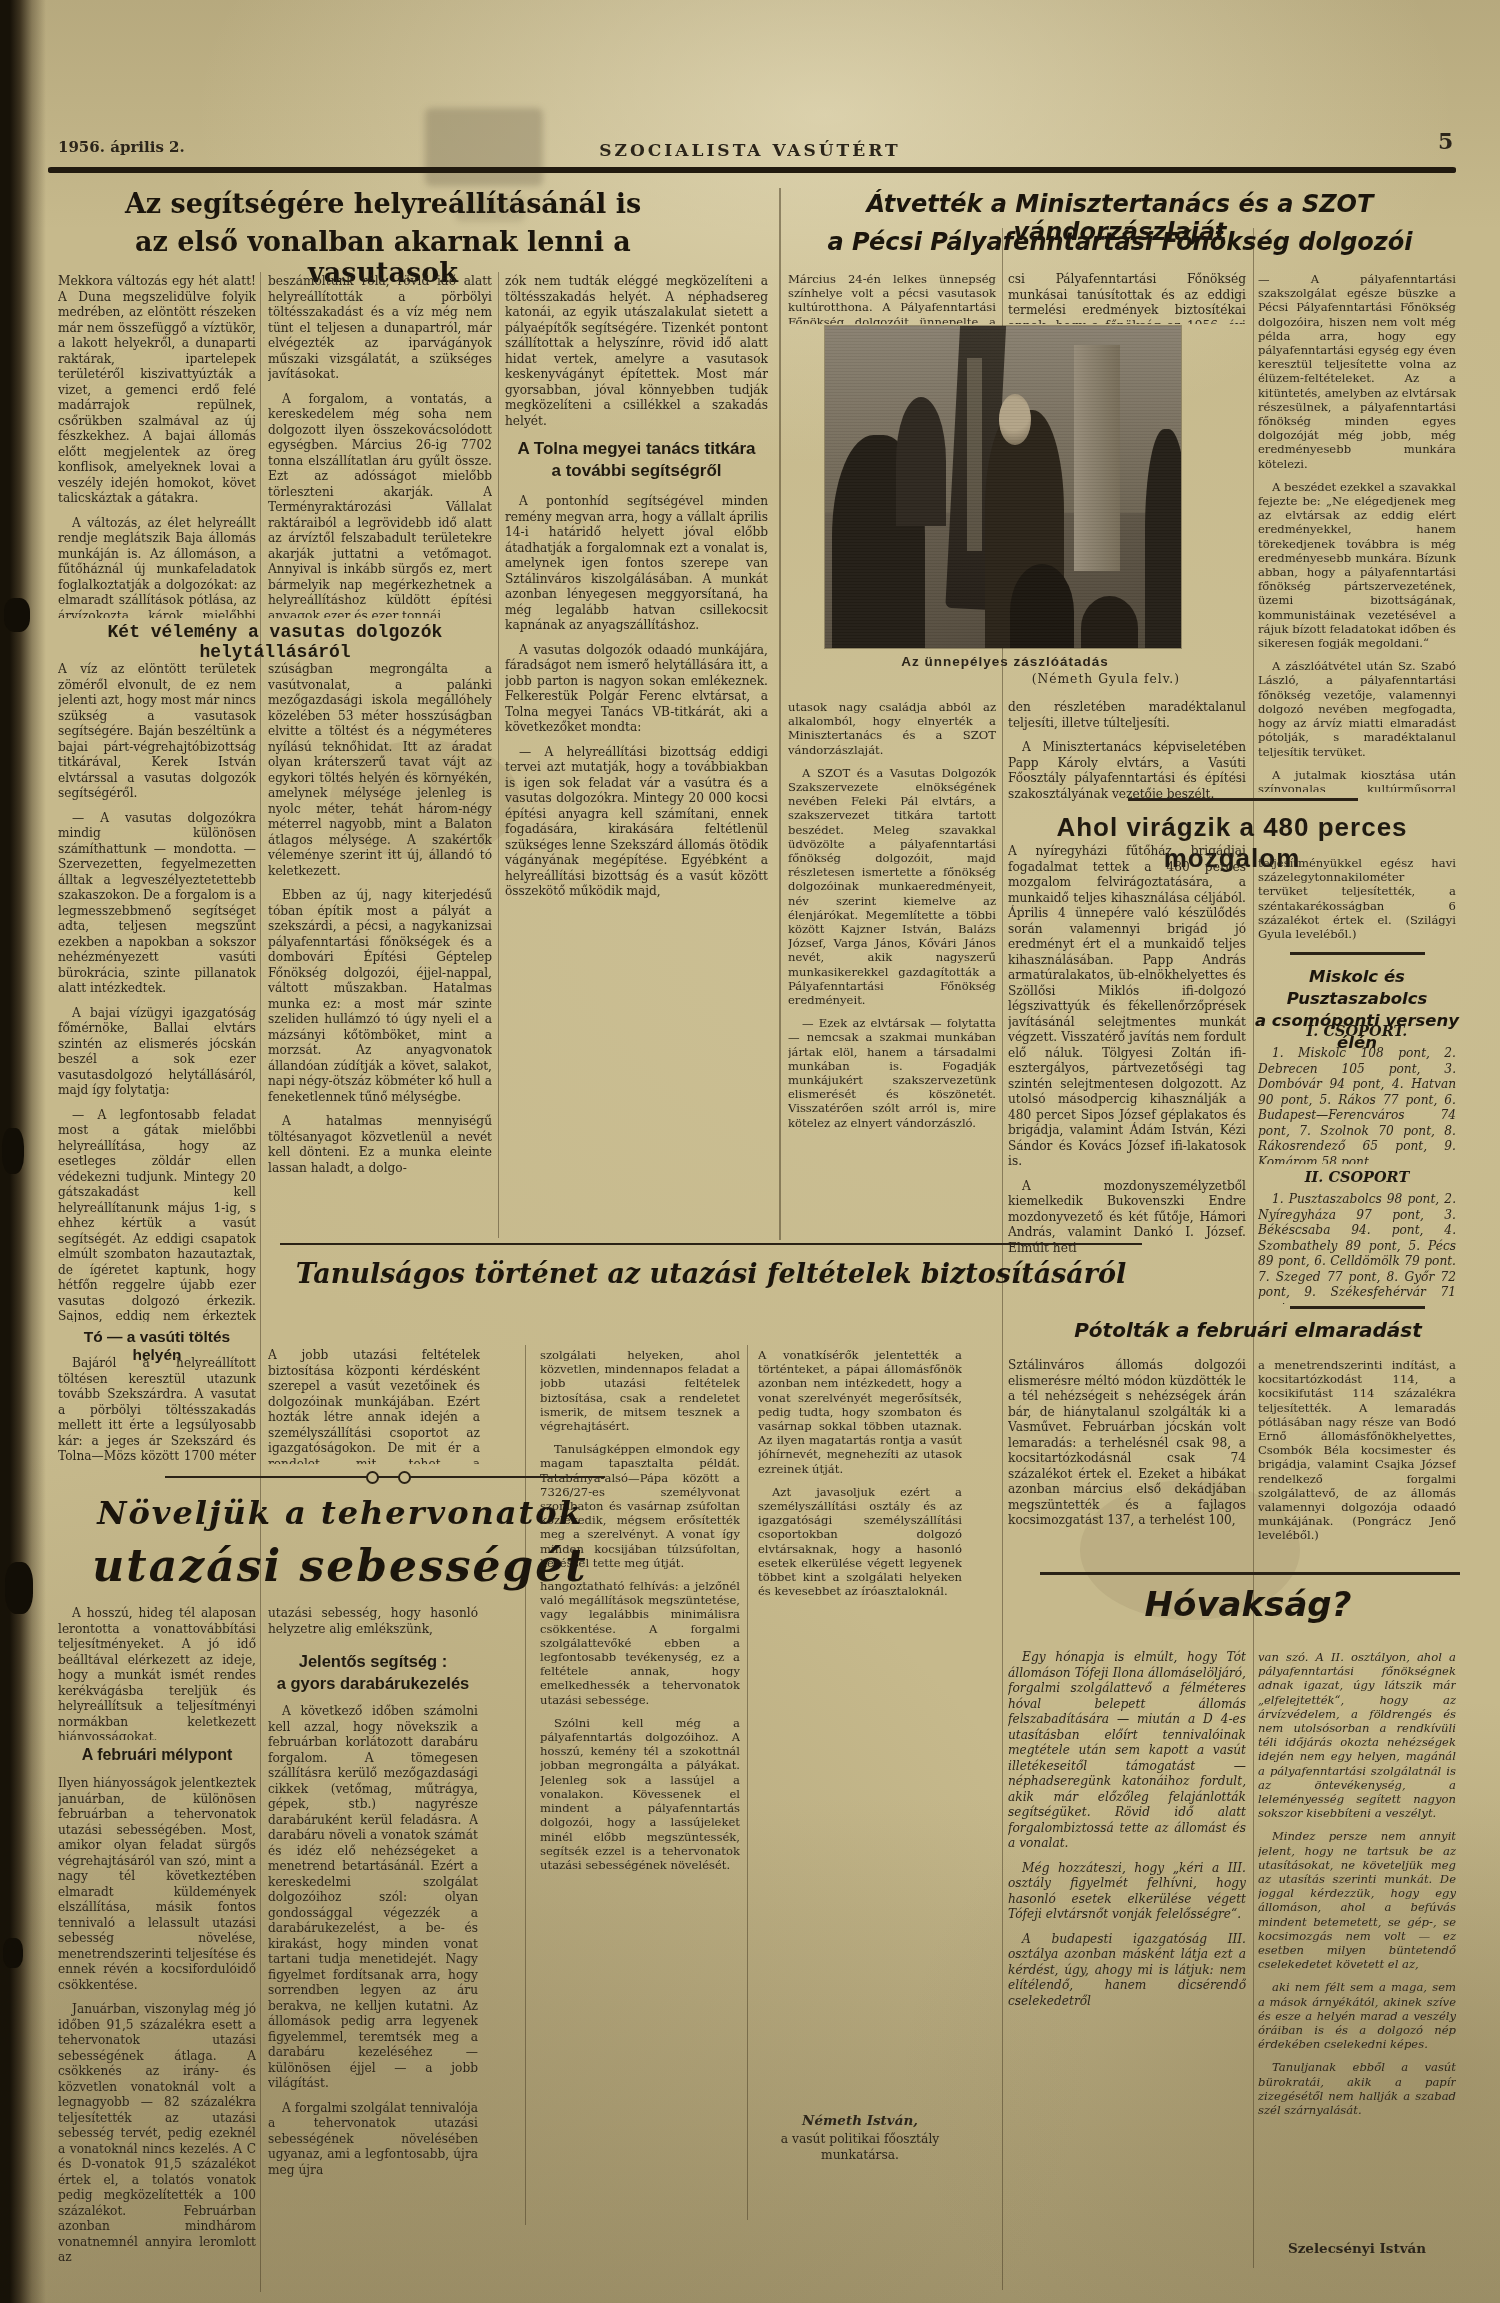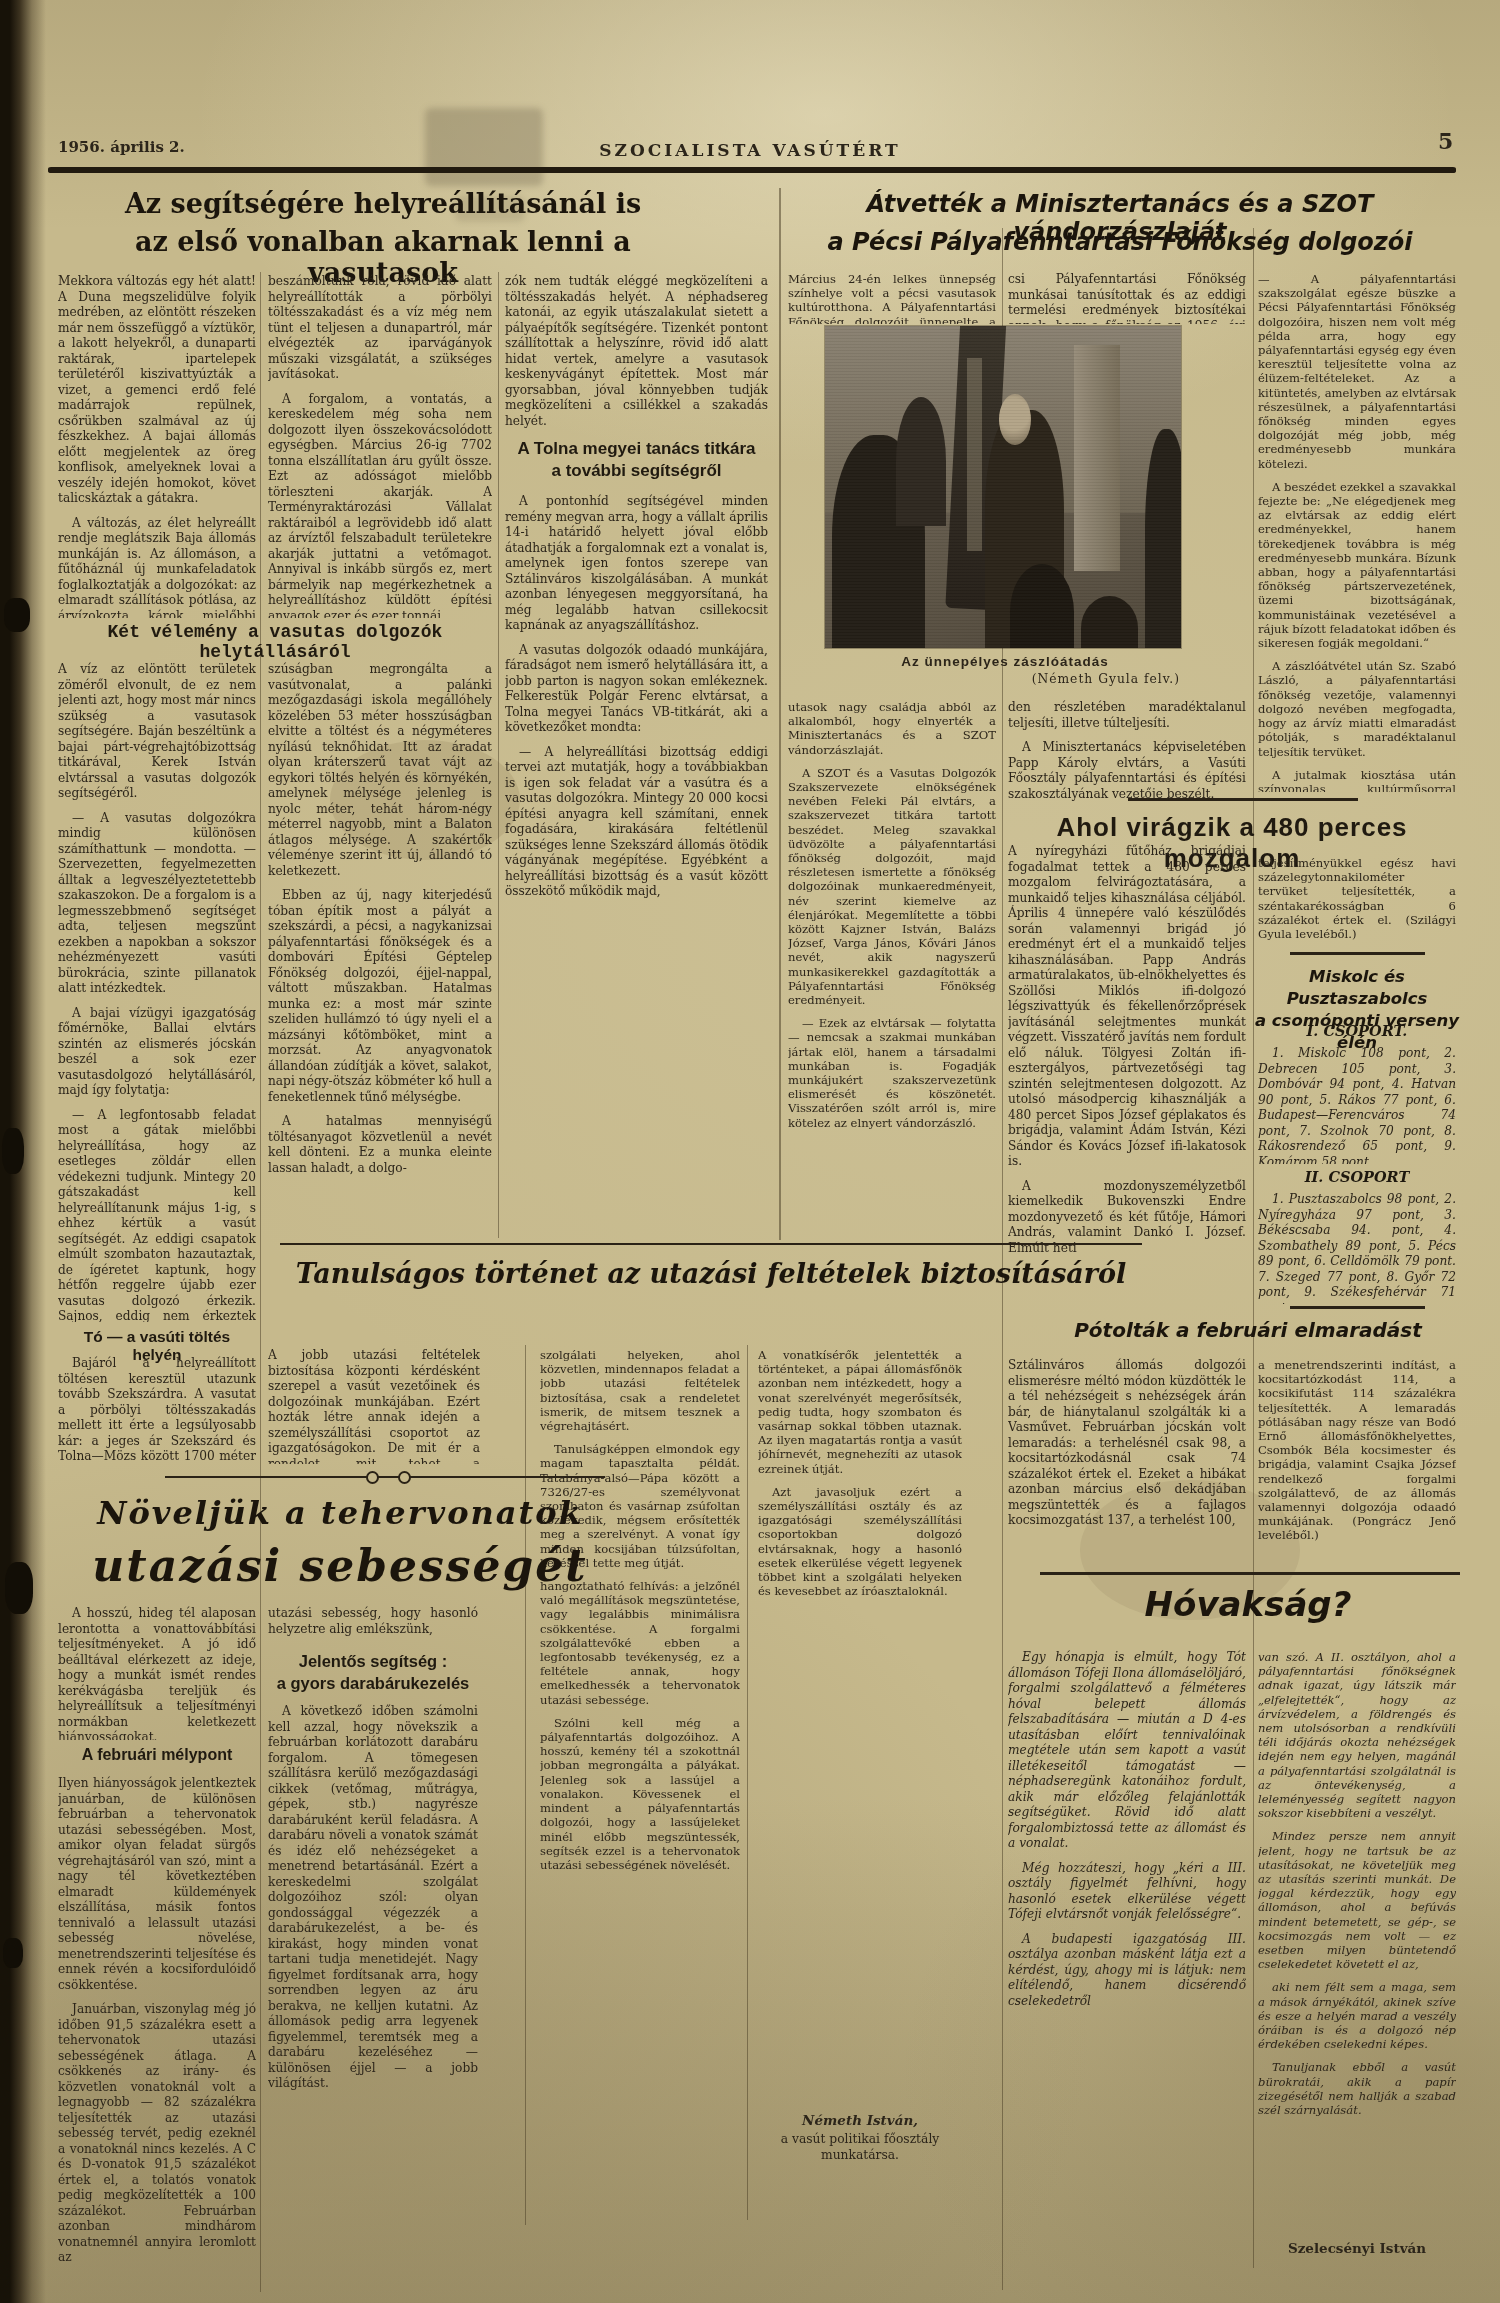--- a/index.html
+++ b/index.html
@@ -247,15 +247,16 @@
   </div>
   <div class="abs col" style="left:268px;top:1606px;width:210px;height:36px;">
     <p class="cont">utazási sebesség, hogy hasonló helyzetre alig emlékszünk,</p>
   </div>
   <div class="abs h-cond" style="left:268px;top:1650px;width:210px;font-size:16.5px;line-height:22px;">
     <span>Jelentős segítség :</span><br>
     <span>a gyors darabárukezelés</span>
   </div>
   <div class="abs col" style="left:268px;top:1704px;width:210px;height:592px;">
     <p>A következő időben számolni kell azzal, hogy növekszik a februárban korlátozott darabáru forgalom. A tömegesen szállításra kerülő mezőgazdasági cikkek (vetőmag, műtrágya, gépek, stb.) nagyrésze darabáruként kerül feladásra. A darabáru növeli a vonatok számát és idéz elő nehézségeket a menetrend betartásánál. Ezért a kereskedelmi szolgálat dolgozóihoz szól: olyan gondossággal végezzék a darabárukezelést, a be- és kirakást, hogy minden vonat tartani tudja menetidejét. Nagy figyelmet fordítsanak arra, hogy sorrendben legyen az áru berakva, ne kelljen kutatni. Az állomások pedig arra legyenek figyelemmel, te­remtsék meg a darabáru kezeléséhez — különösen éjjel — a jobb világítást.</p>
+    <p>A forgalmi szolgálat tennivalója a tehervonatok utazási sebességének növelésében ugyanaz, ami a legfontosabb, újra meg újra</p>
   </div>
 
 </div>
 
 </body></html>

